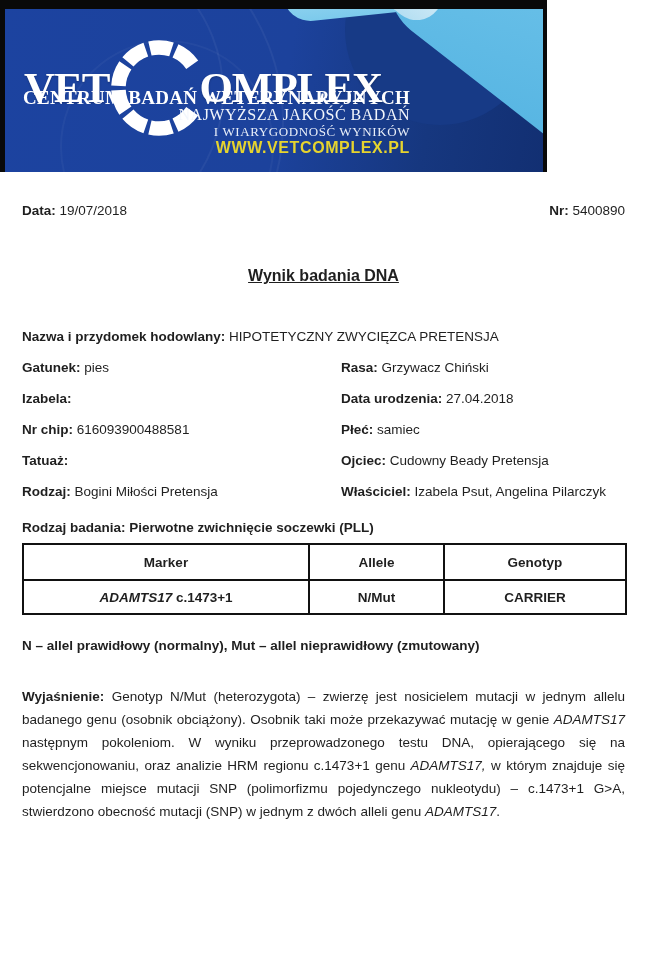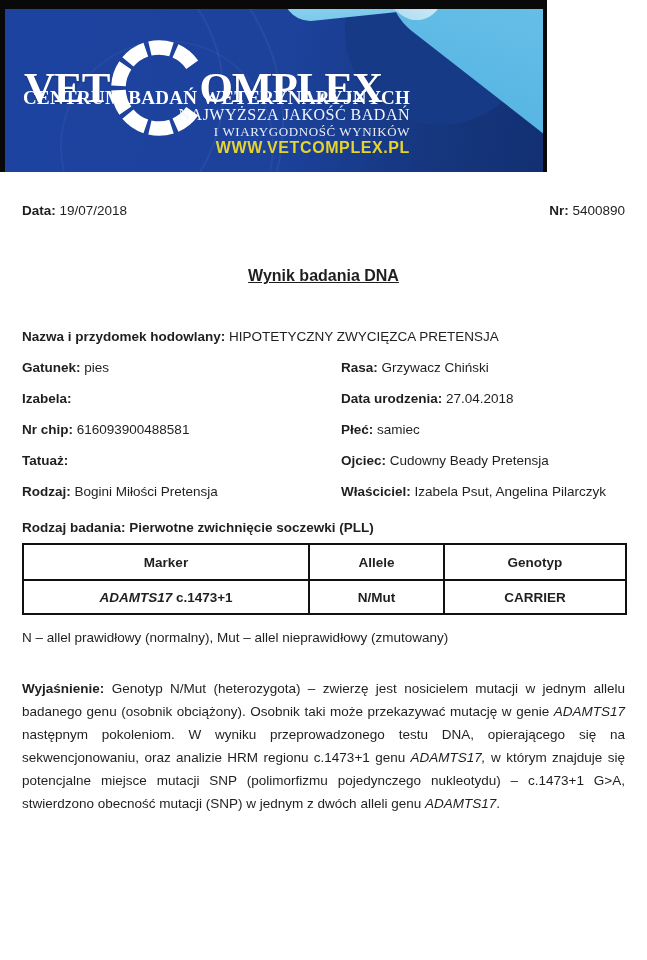--- a/index.html
+++ b/index.html
@@ -129,21 +129,21 @@
   table.results th,table.results td{
     border:2px solid #111111;
     text-align:center;font-weight:bold;font-size:13.5px;
     padding:0;
   }
   table.results th{height:34px;}
   table.results td{height:32px;margin-top:48px;}
   col.c1{width:286px;}col.c2{width:135px;}col.c3{width:182px;}
   .gene{font-style:italic;}
 
-  .legend{margin-top:14px;font-weight:normal;line-height:17px;}
+  .legend{margin-top:22px;font-weight:bold;line-height:17px;}
 
   .explanation{
     margin-top:31px;
     text-align:justify;
     line-height:23px;
     font-size:13.5px;
   }
   .explanation .seg-bold{font-weight:bold;}
   .explanation .seg-italic{font-style:italic;}
 </style>

